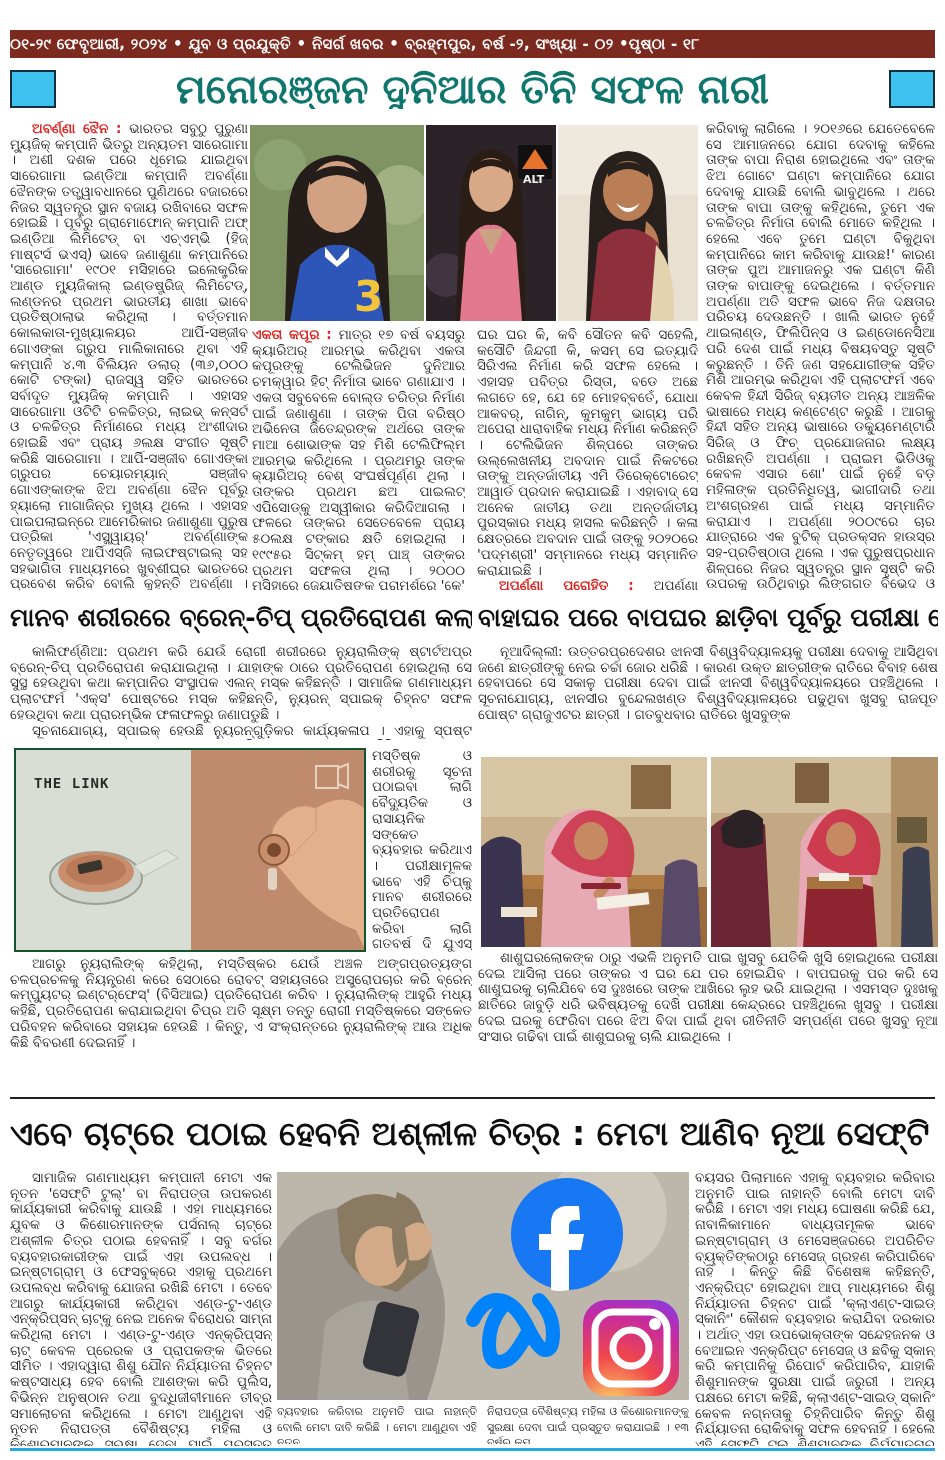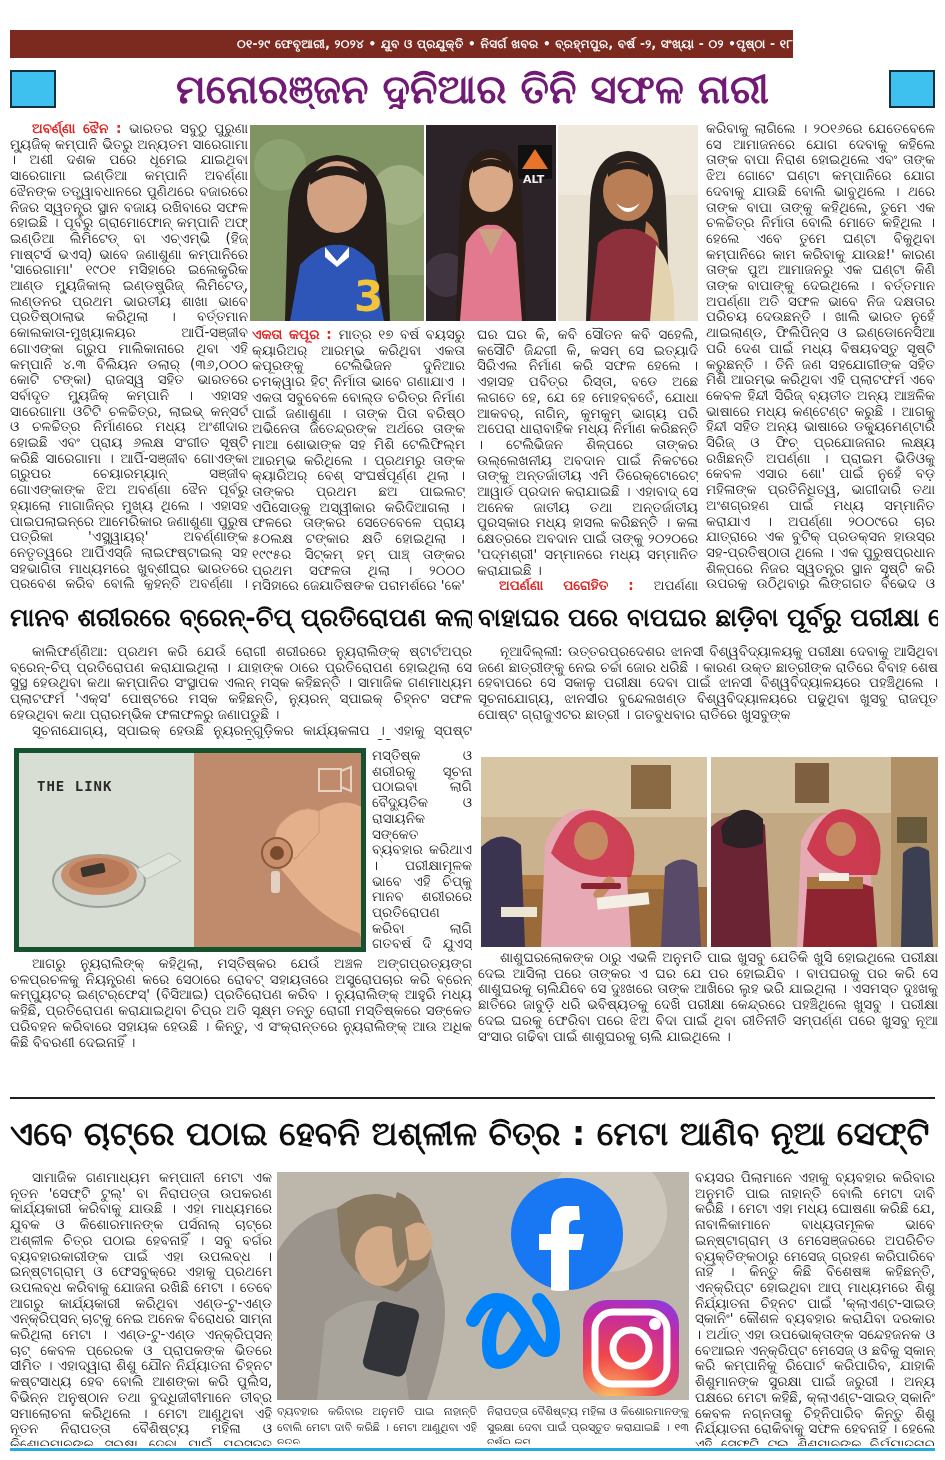--- a/index.html
+++ b/index.html
@@ -5,32 +5,32 @@
   * { box-sizing: border-box; margin: 0; padding: 0; }
   html,body { background:#ffffff; }
   body { font-family: "DejaVu Sans", "Liberation Sans", sans-serif; }
   .page {
     position: relative; width: 945px; height: 1460px;
     background: #ffffff; overflow: hidden;
     font-family: "DejaVu Sans", "Liberation Sans", sans-serif;
   }
   .abs { position: absolute; }
   .topbar {
-    left:10px; top:30px; width:783px; height:28px;
+    left:10px; top:30px; width:925px; height:28px;
     background:#7c2a1f; color:#ffffff;
-    display:flex; align-items:center; justify-content:flex-end;
-    font-size:12px; font-weight:bold; letter-spacing:.3px; white-space:nowrap; overflow:hidden;
+    display:flex; align-items:center; justify-content:flex-start;
+    font-size:15px; font-weight:bold; letter-spacing:.3px; white-space:nowrap; overflow:hidden;
   }
   .masthead {
     left:10px; top:62px; width:925px; height:54px;
     display:flex; align-items:center; justify-content:space-between;
   }
   .cyansq { width:46px; height:38px; background:#3ec1ee; border:2px solid #14303f; }
   .mast-title {
-    flex:1; text-align:center; color:#701a75; font-weight:bold;
+    flex:1; text-align:center; color:#0f766e; font-weight:bold;
     font-size:40px; line-height:1; white-space:nowrap; overflow:hidden;
   }
   .bodycol {
     font-size:13.5px; line-height:15.7px; color:#1b1b1b;
     text-align:justify; overflow:hidden;
   }
   .bodycol p { text-indent:22px; }
   .lead { color:#dc2420; font-weight:bold; }
   .sechead {
     font-weight:bold; color:#0e0e0e; text-align:center;
@@ -126,21 +126,21 @@
     <p style="text-indent:0;"><span>କରିବାକୁ ଲାଗିଲେ । ୨୦୧୬ରେ ଯେତେବେଳେ ସେ ଆମାଜନରେ ଯୋଗ ଦେବାକୁ କହିଲେ ତାଙ୍କ ବାପା ନିରାଶ ହୋଇଥିଲେ ଏବଂ ତାଙ୍କ ଝିଅ ଗୋଟେ ଘଣ୍ଟା କମ୍ପାନିରେ ଯୋଗ ଦେବାକୁ ଯାଉଛି ବୋଲି ଭାବୁଥିଲେ । ଥରେ ତାଙ୍କ ବାପା ତାଙ୍କୁ କହିଥିଲେ, ତୁମେ ଏକ ଚଳଚ୍ଚିତ୍ର ନିର୍ମାତା ବୋଲି ମୋତେ କହିଥିଲ । ହେଲେ ଏବେ ତୁମେ ଘଣ୍ଟା ବିକୁଥିବା କମ୍ପାନିରେ କାମ କରିବାକୁ ଯାଉଛ!' କାରଣ ତାଙ୍କ ପୁଅ ଆମାଜନରୁ ଏକ ଘଣ୍ଟା କିଣି ତାଙ୍କ ବାପାଙ୍କୁ ଦେଇଥିଲେ । ବର୍ତ୍ତମାନ ଅପର୍ଣ୍ଣା ଅତି ସଫଳ ଭାବେ ନିଜ ଦକ୍ଷତାର ପରିଚୟ ଦେଉଛନ୍ତି । ଖାଲି ଭାରତ ନୁହେଁ ଥାଇଲାଣ୍ଡ, ଫିଲିପିନ୍ସ ଓ ଇଣ୍ଡୋନେସିଆ ପରି ଦେଶ ପାଇଁ ମଧ୍ୟ ବିଷୟବସ୍ତୁ ସୃଷ୍ଟି କରୁଛନ୍ତି । ତିନି ଜଣ ସହଯୋଗୀଙ୍କ ସହିତ ମିଶି ଆରମ୍ଭ କରିଥିବା ଏହି ପ୍ଲାଟଫର୍ମ ଏବେ କେବଳ ହିନ୍ଦୀ ସିରିଜ୍ ବ୍ୟତୀତ ଅନ୍ୟ ଆଞ୍ଚଳିକ ଭାଷାରେ ମଧ୍ୟ କଣ୍ଟେଣ୍ଟ କରୁଛି । ଆଗକୁ ହିନ୍ଦୀ ସହିତ ଅନ୍ୟ ଭାଷାରେ ଡକ୍ୟୁମେଣ୍ଟାରି ସିରିଜ୍ ଓ ଫିଚ୍ ପ୍ରଯୋଜନାର ଲକ୍ଷ୍ୟ ରଖିଛନ୍ତି ଅପର୍ଣ୍ଣା । ପ୍ରାଇମ ଭିଡିଓକୁ କେବଳ ଏସାର ଶୋ' ପାଇଁ ନୁହେଁ ବଡ଼ ମହିଳାଙ୍କ ପ୍ରତିନିଧିତ୍ୱ, ଭାଗୀଦାରି ତଥା ଅଂଶଗ୍ରହଣ ପାଇଁ ମଧ୍ୟ ସମ୍ମାନିତ କରାଯାଏ । ଅପର୍ଣ୍ଣା ୨୦୦୯ରେ ଚାର ଯାତ୍ରାରେ ଏକ ବୁଟିକ୍ ପ୍ରଡକ୍ସନ ହାଉସ୍‌ର ସହ-ପ୍ରତିଷ୍ଠାତା ଥିଲେ । ଏକ ପୁରୁଷପ୍ରଧାନ ଶିଳ୍ପରେ ନିଜର ସ୍ୱତନ୍ତ୍ର ସ୍ଥାନ ସୃଷ୍ଟି କରି ଉପରକୁ ଉଠିଥିବାରୁ ଲିଙ୍ଗଗତ ବିଭେଦ ଓ ଅସ୍ପୃଶ୍ୟକୁ ମଧ୍ୟ ସେ ଗୁରୁତ୍ୱ ଦିଅନ୍ତି । ଏବଂ ପ୍ରାଇମ ଭିଡିଓ 'ମେଣ୍ଟା' ଆରମ୍ଭ ହେଲା । ମିଡିଆ ଓ ମନୋରଞ୍ଜନ ଶିଳ୍ପରେ ମହିଳାମାନଙ୍କ ମଧ୍ୟରେ ଅର୍ଥପୂର୍ଣ୍ଣ ବାର୍ତ୍ତାଳାପ ଓ ସହଯୋଗକୁ ଉତ୍ସାହିତ କରୁଥିବା ଏହା ହେଉଛି ପ୍ରଥମ ମହିଳା ସଂଗଠନ । ଅପର୍ଣ୍ଣା କୁହନ୍ତି, ଯେତେବେଳେ ମୁଁ ନେତୃତ୍ୱ ନେଇଛି, ସେତେବେଳେ ଅନ୍ୟମାନଙ୍କ ପାଇଁ ସୁଯୋଗ ସୃଷ୍ଟି କରିବାକୁ ଚେଷ୍ଟା କରିଛି' ।</span></p>
   </div>
 
   <div class="abs sechead" style="left:10px; top:596px; width:462px; height:44px; font-size:25px; line-height:44px;">ମାନବ ଶରୀରରେ ବ୍ରେନ୍-ଚିପ୍ ପ୍ରତିରୋପଣ କଲା ଏଲନ୍ ମସ୍କଙ୍କ ନ୍ୟୁରାଲିଙ୍କ</div>
 
   <div class="abs bodycol" style="left:10px; top:644px; width:462px; height:96px;">
     <p style="text-indent:22px;"><span>କାଲିଫର୍ଣ୍ଣିଆ: ପ୍ରଥମ କରି ଯେଉଁ ରୋଗୀ ଶରୀରରେ ନ୍ୟୁରାଲିଙ୍କ୍ ଷ୍ଟାର୍ଟଅପ୍‌ର ବ୍ରେନ୍-ଚିପ୍ ପ୍ରତିରୋପଣ କରାଯାଇଥିଲା । ଯାହାଙ୍କ ଠାରେ ପ୍ରତିରୋପଣ ହୋଇଥିଲା ସେ ସୁସ୍ଥ ହେଉଥିବା କଥା କମ୍ପାନିର ସଂସ୍ଥାପକ ଏଲନ୍ ମସ୍କ କହିଛନ୍ତି । ସାମାଜିକ ଗଣମାଧ୍ୟମ ପ୍ଲାଟଫର୍ମ 'ଏକ୍ସ' ପୋଷ୍ଟରେ ମସ୍କ କହିଛନ୍ତି, ନ୍ୟୁରନ୍ ସ୍ପାଇକ୍ ଚିହ୍ନଟ ସଫଳ ହେଉଥିବା କଥା ପ୍ରାରମ୍ଭିକ ଫଳାଫଳରୁ ଜଣାପଡୁଛି ।</span></p>
     <p style="text-indent:22px;"><span>ସୂଚନାଯୋଗ୍ୟ, ସ୍ପାଇକ୍ ହେଉଛି ନ୍ୟୁରନ୍‌ଗୁଡ଼ିକର କାର୍ଯ୍ୟକଳାପ । ଏହାକୁ ସ୍ପଷ୍ଟ ଭାବରେ ବୁଝାଇବାକୁ ଯାଇ ନ୍ୟାସ୍ନାଲ୍ ଇନ୍‌ଷ୍ଟିଚ୍ୟୁଟ୍ ଅଫ୍ ହେଲ୍ଥ୍ କହିଛି ଯେ, ସ୍ପାଇକ୍ ହେଉଛି ଏକ ପ୍ରକାରର କୋଷିକା ଯାହା</span></p>
   </div>
 
-  <div class="abs photoframe" style="left:14px; top:748px; width:352px; height:204px; border:5px solid #14532d;">
+  <div class="abs photoframe" style="left:14px; top:748px; width:352px; height:204px; border:2px solid #14532d;">
     <svg width="350" height="202" viewBox="0 0 350 202">
       <rect width="175" height="202" fill="#d9ded4"></rect>
       <text x="18" y="38" font-size="14" font-weight="bold" fill="#2a2a2a" font-family="DejaVu Sans Mono, monospace" letter-spacing="1">THE LINK</text>
       <g>
         <ellipse cx="80" cy="128" rx="46" ry="26" fill="#cfd4cc" stroke="#9aa096" stroke-width="2"></ellipse>
         <ellipse cx="80" cy="122" rx="38" ry="20" fill="#c98f6d"></ellipse>
         <ellipse cx="80" cy="120" rx="30" ry="15" fill="#b87a58"></ellipse>
         <rect x="62" y="112" width="24" height="10" rx="2" fill="#3a342f" transform="rotate(-12 74 117)"></rect>
         <path d="M118 116 L150 100 L162 108 L128 126 Z" fill="#dfe4da" stroke="#b9c0b4" stroke-width="1"></path>
       </g>

